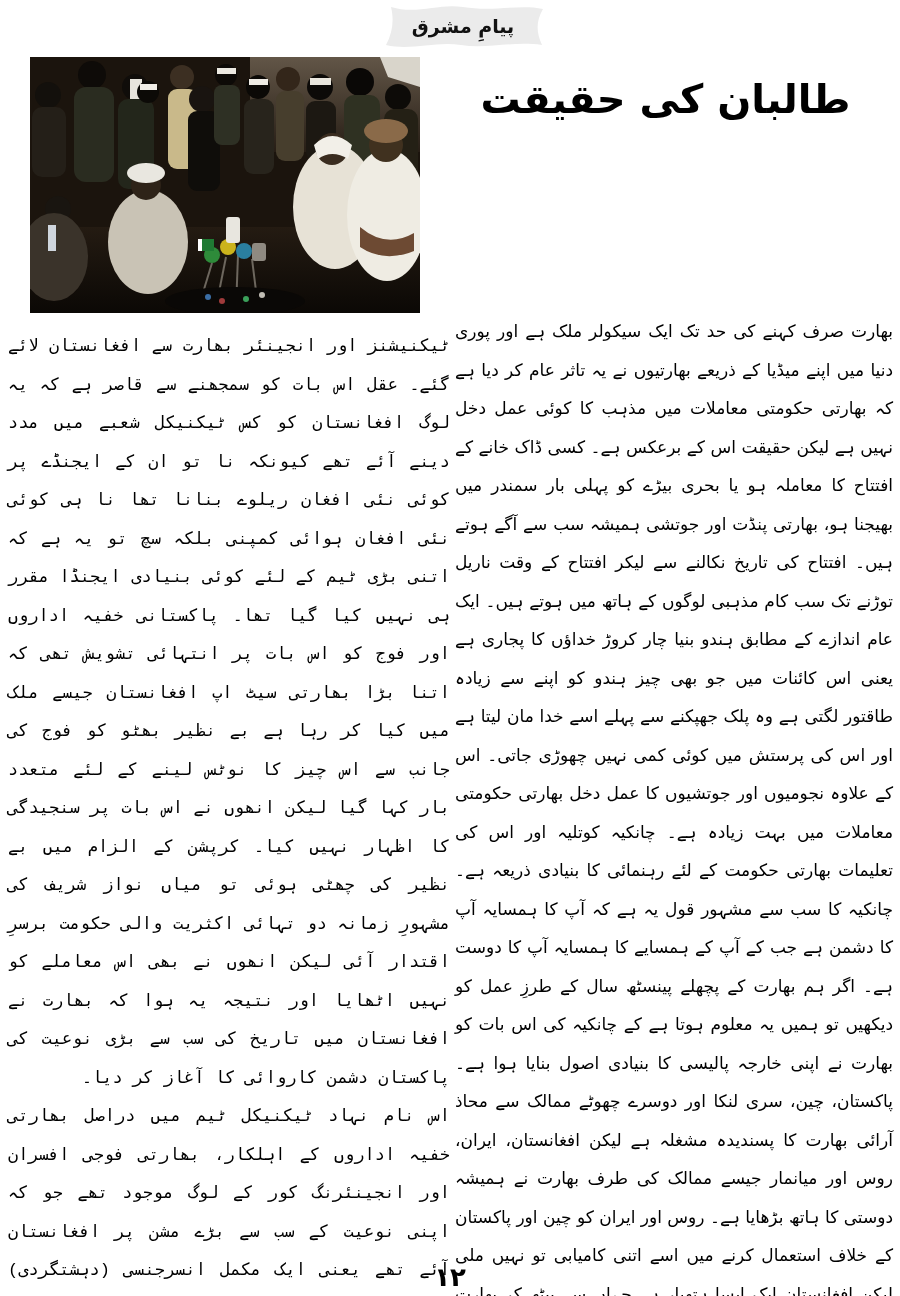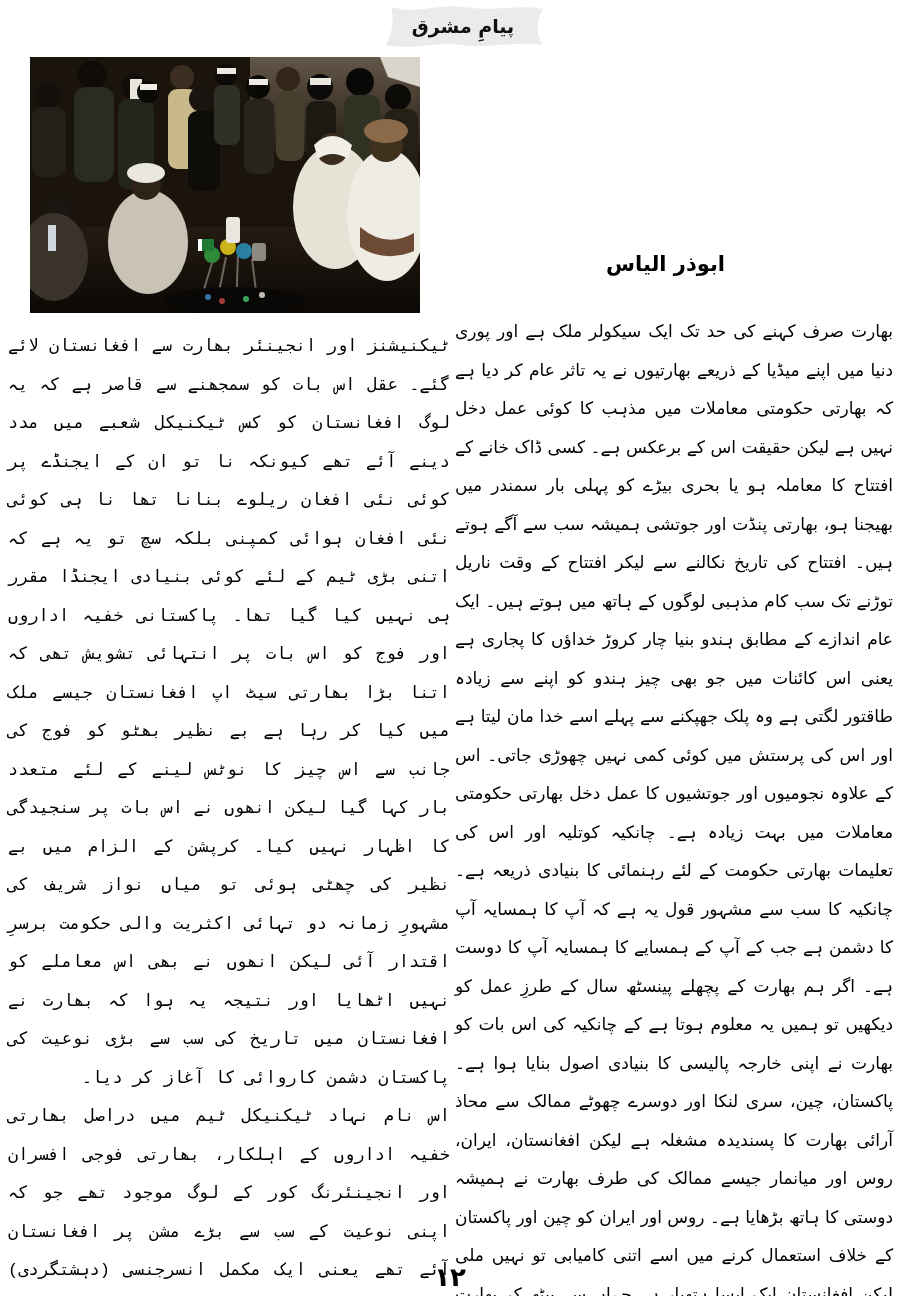--- a/index.html
+++ b/index.html
@@ -158,22 +158,22 @@
       </g>
       <ellipse cx="205" cy="244" rx="70" ry="14" fill="#0a0806"></ellipse>
       <circle cx="178" cy="240" r="3" fill="#3b6ea5"></circle>
         <circle cx="192" cy="244" r="3" fill="#a03b3b"></circle>
         <circle cx="216" cy="242" r="3" fill="#3ba05a"></circle>
         <circle cx="232" cy="238" r="3" fill="#c0bdb4"></circle>
     </svg>
   </div>
 
   <div class="headline-block">
+    <div class="headline-line2">طالبان کی حقیقت</div>
   </div>
-  <div class="byline">ابوذر الیاس</div>
 
   <div class="col col-first" lang="ur">
       <div class="para">بھارت صرف کہنے کی حد تک ایک سیکولر ملک ہے اور پوری دنیا میں اپنے میڈیا کے ذریعے بھارتیوں نے یہ تاثر عام کر دیا ہے کہ بھارتی حکومتی معاملات میں مذہب کا کوئی عمل دخل نہیں ہے لیکن حقیقت اس کے برعکس ہے۔ کسی ڈاک خانے کے افتتاح کا معاملہ ہو یا بحری بیڑے کو پہلی بار سمندر میں بھیجنا ہو، بھارتی پنڈت اور جوتشی ہمیشہ سب سے آگے ہوتے ہیں۔ افتتاح کی تاریخ نکالنے سے لیکر افتتاح کے وقت ناریل توڑنے تک سب کام مذہبی لوگوں کے ہاتھ میں ہوتے ہیں۔ ایک عام اندازے کے مطابق ہندو بنیا چار کروڑ خداؤں کا پجاری ہے یعنی اس کائنات میں جو بھی چیز ہندو کو اپنے سے زیادہ طاقتور لگتی ہے وہ پلک جھپکنے سے پہلے اسے خدا مان لیتا ہے اور اس کی پرستش میں کوئی کمی نہیں چھوڑی جاتی۔ اس کے علاوہ نجومیوں اور جوتشیوں کا عمل دخل بھارتی حکومتی معاملات میں بہت زیادہ ہے۔ چانکیہ کوتلیہ اور اس کی تعلیمات بھارتی حکومت کے لئے رہنمائی کا بنیادی ذریعہ ہے۔ چانکیہ کا سب سے مشہور قول یہ ہے کہ آپ کا ہمسایہ آپ کا دشمن ہے جب کے آپ کے ہمسایے کا ہمسایہ آپ کا دوست ہے۔ اگر ہم بھارت کے پچھلے پینسٹھ سال کے طرزِ عمل کو دیکھیں تو ہمیں یہ معلوم ہوتا ہے کے چانکیہ کی اس بات کو بھارت نے اپنی خارجہ پالیسی کا بنیادی اصول بنایا ہوا ہے۔ پاکستان، چین، سری لنکا اور دوسرے چھوٹے ممالک سے محاذ آرائی بھارت کا پسندیدہ مشغلہ ہے لیکن افغانستان، ایران، روس اور میانمار جیسے ممالک کی طرف بھارت نے ہمیشہ دوستی کا ہاتھ بڑھایا ہے۔ روس اور ایران کو چین اور پاکستان کے خلاف استعمال کرنے میں اسے اتنی کامیابی تو نہیں ملی لیکن افغانستان ایک ایسا ہتھیار ہے جہاں سے بیٹھ کر بھارت نے ہمیشہ پاکستان کی پیٹھ میں خنجر گھونپا ہے۔</div>
     </div>
   <div class="col col-second" lang="ur">
       <div class="para">ٹیکنیشنز اور انجینئر بھارت سے افغانستان لائے گئے۔ عقل اس بات کو سمجھنے سے قاصر ہے کہ یہ لوگ افغانستان کو کس ٹیکنیکل شعبے میں مدد دینے آئے تھے کیونکہ نا تو ان کے ایجنڈے پر کوئی نئی افغان ریلوے بنانا تھا نا ہی کوئی نئی افغان ہوائی کمپنی بلکہ سچ تو یہ ہے کہ اتنی بڑی ٹیم کے لئے کوئی بنیادی ایجنڈا مقرر ہی نہیں کیا گیا تھا۔ پاکستانی خفیہ اداروں اور فوج کو اس بات پر انتہائی تشویش تھی کہ اتنا بڑا بھارتی سیٹ اپ افغانستان جیسے ملک میں کیا کر رہا ہے بے نظیر بھٹو کو فوج کی جانب سے اس چیز کا نوٹس لینے کے لئے متعدد بار کہا گیا لیکن انھوں نے اس بات پر سنجیدگی کا اظہار نہیں کیا۔ کرپشن کے الزام میں بے نظیر کی چھٹی ہوئی تو میاں نواز شریف کی مشہورِ زمانہ دو تہائی اکثریت والی حکومت برسرِ اقتدار آئی لیکن انھوں نے بھی اس معاملے کو نہیں اٹھایا اور نتیجہ یہ ہوا کہ بھارت نے افغانستان میں تاریخ کی سب سے بڑی نوعیت کی پاکستان دشمن کاروائی کا آغاز کر دیا۔</div>
       <div class="para">اس نام نہاد ٹیکنیکل ٹیم میں دراصل بھارتی خفیہ اداروں کے اہلکار، بھارتی فوجی افسران اور انجینئرنگ کور کے لوگ موجود تھے جو کہ اپنی نوعیت کے سب سے بڑے مشن پر افغانستان آئے تھے یعنی ایک مکمل انسرجنسی (دہشتگردی) کی تحریک کا آغاز کرنے۔ مشہورِ زمانہ تحریک طالبان پاکستان کی بنیاد اس ہی سپیشل ٹیم کے ہاتھوں رکھی گئی۔ پورے افغانستان سے شمالی اتحاد کے لوگوں کو اکٹھا کیا گیا اور پشتونوں میں پاکستان مخالف عناصر کو ایک پلیٹ فارم مہیا کیا گیا لیکن ابھی تک یہ گروپ اتنا طاقتور نہیں ہوا تھا کہ پاکستان کے خلاف اتنی بڑی جنگ کا آغاز کر سکے جو کہ اگلے پندرہ سال تک پاکستان کو اپنی لپیٹ میں لے کر رکھے۔ گیارہ ستمبر 2001 کے بعد جب امریکی افغانستان میں آئے اور کابل میں مجاہدین کی حکومت کا خاتمہ ہو گیا تو بھارت کو اب روکنے والا کوئی نہیں تھا۔ تاجکستان میں فرخور ایئر بیس کا قیام اس سارے مشن میں سب سے اہم قدم تھا۔ اب ٹی ٹی پی کا خواب ذیادہ دور نہیں تھا۔ فرخور ایئر بیس بھارتی حدود سے باہر اس کی اکلوتی بیس ہے۔ ایئر بیس کے علاوہ ایک پوری فوجی ڈویژن کی رہائش کے لئے ایک فوجی بیس بھی فرخور میں ہی بنائی گئی ہے۔ اس بیس کا ذکر 2002 میں پہلی دفعہ میڈیا پر ہوا جس پر پاکستان نے شدید صدائے احتجاج بلند کی لیکن عالمی برادری میں پاکستان کی کوئی شنوائی نہیں ہوئی۔ یہ بیس تاجکستان میں ازبکستان کے</div>
     </div>
 
   <div class="page-number">۱۲</div>

